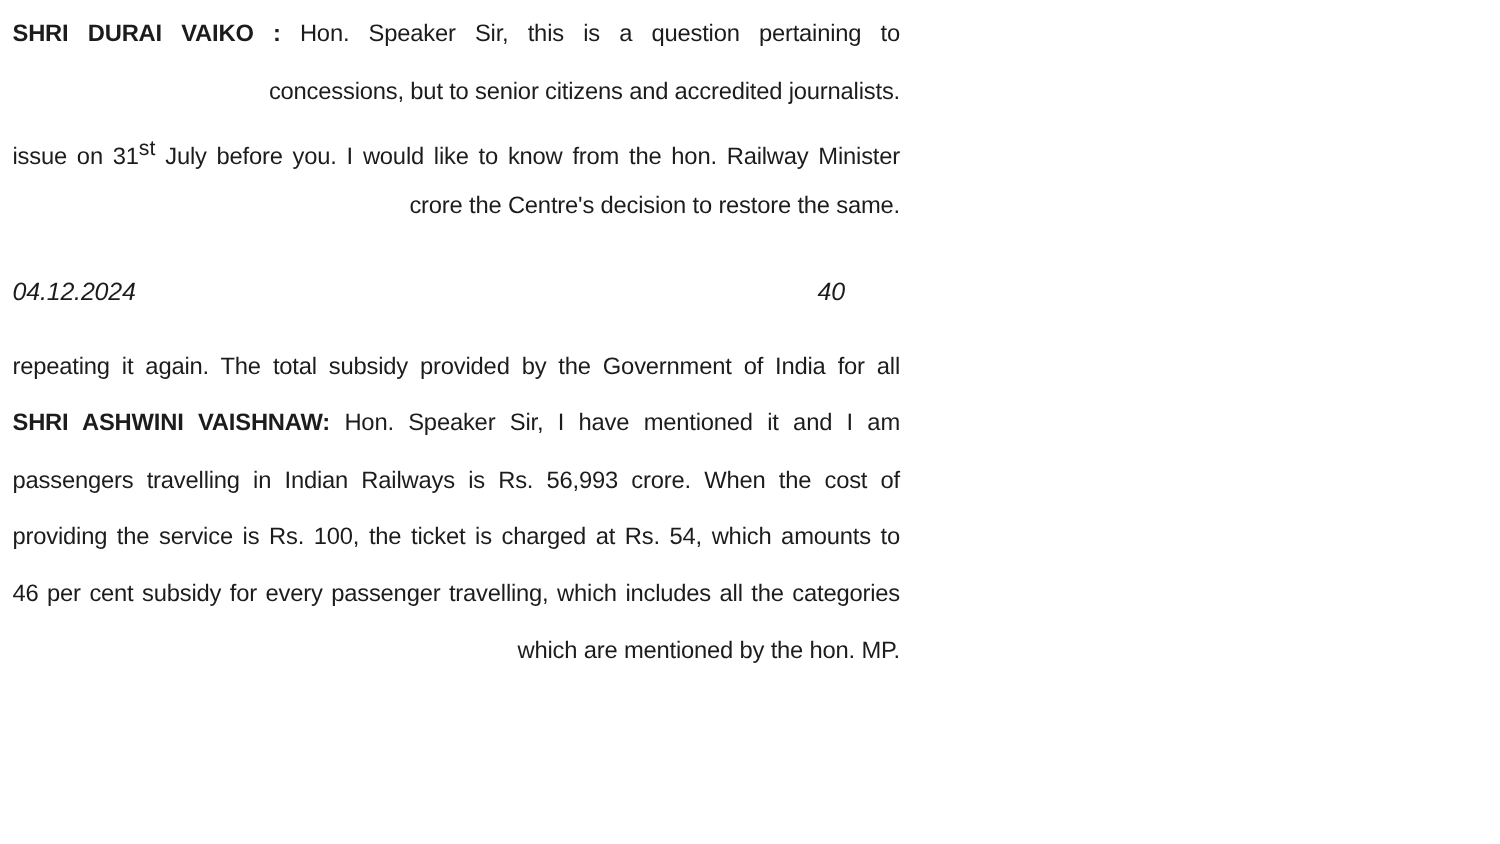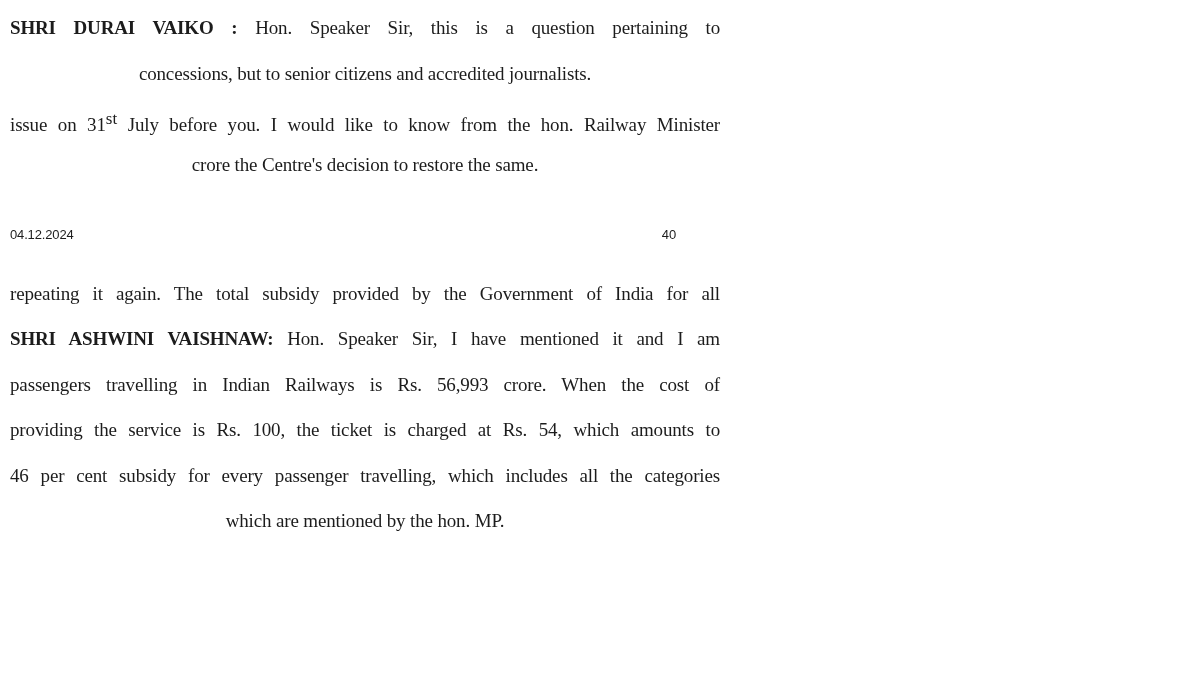--- a/index.html
+++ b/index.html
@@ -14,51 +14,52 @@
     background: #ffffff;
     overflow: hidden;
     font-family: "Liberation Sans", sans-serif;
     color: #1c1c1c;
   }
   .text-col {
     position: absolute;
     left: 10px; top: 5px;
     width: 710px;
   }
-  .para { margin: 0; padding: 0; font-family: Liberation Serif, serif; }
+  .para { margin: 0; padding: 0; }
   .line {
     height: 45.5px;
     line-height: 45.5px;
     font-size: 19px;
     letter-spacing: -0.15px;
-    text-align: center;
+    text-align: right;
     white-space: normal;
     overflow: visible;
   }
   .line.j {
     text-align: justify;
     text-align-last: justify;
     text-justify: inter-word;
   }
   .line.indent { padding-left: 57px; }
   .seg-bold { font-weight: 700; }
   .seg-sup {
     font-size: 17px;
     vertical-align: 7px;
     letter-spacing: 0;
   }
   .page-header-row {
     display: flex;
     justify-content: space-between;
     height: 45.5px;
     line-height: 45.5px;
-    font-size: 13px;
+    font-size: 20px;
     letter-spacing: -0.15px;
     margin-top: 24.5px;
     padding-right: 44px;
+    font-style: italic;
   }
   .gap-before { margin-top: 13.5px; }
 </style>
 </head>
 <body>
 
 <main class="page">
   <div class="text-col">
 
     <section class="para">

